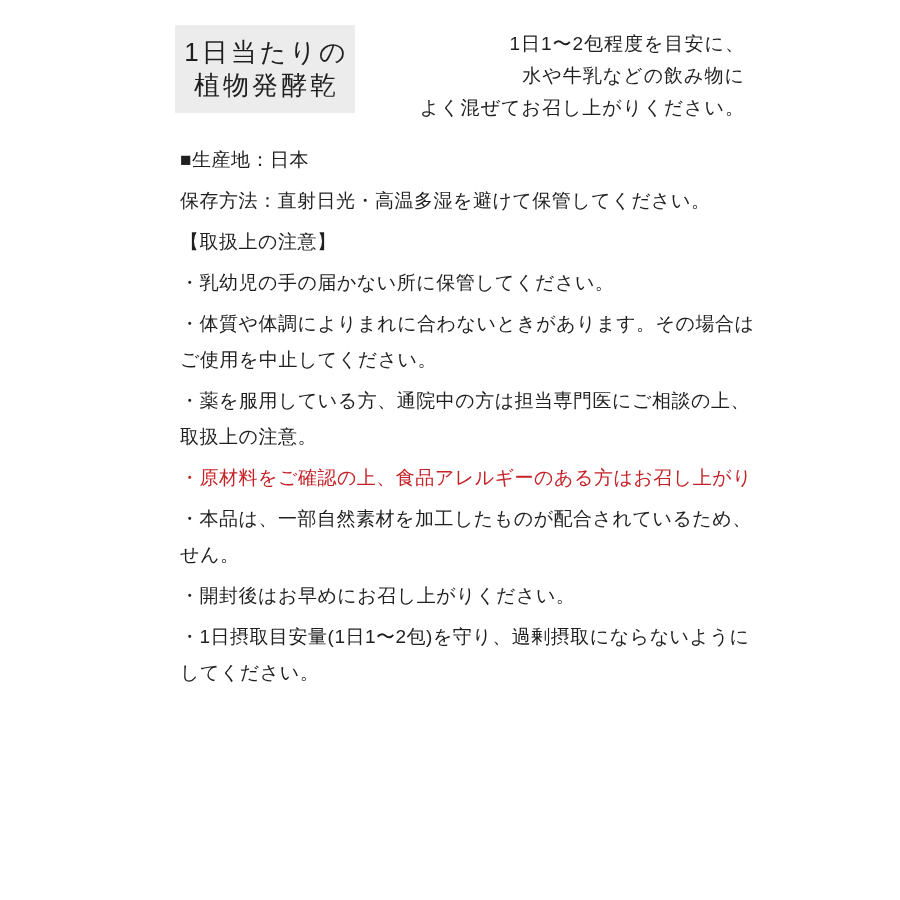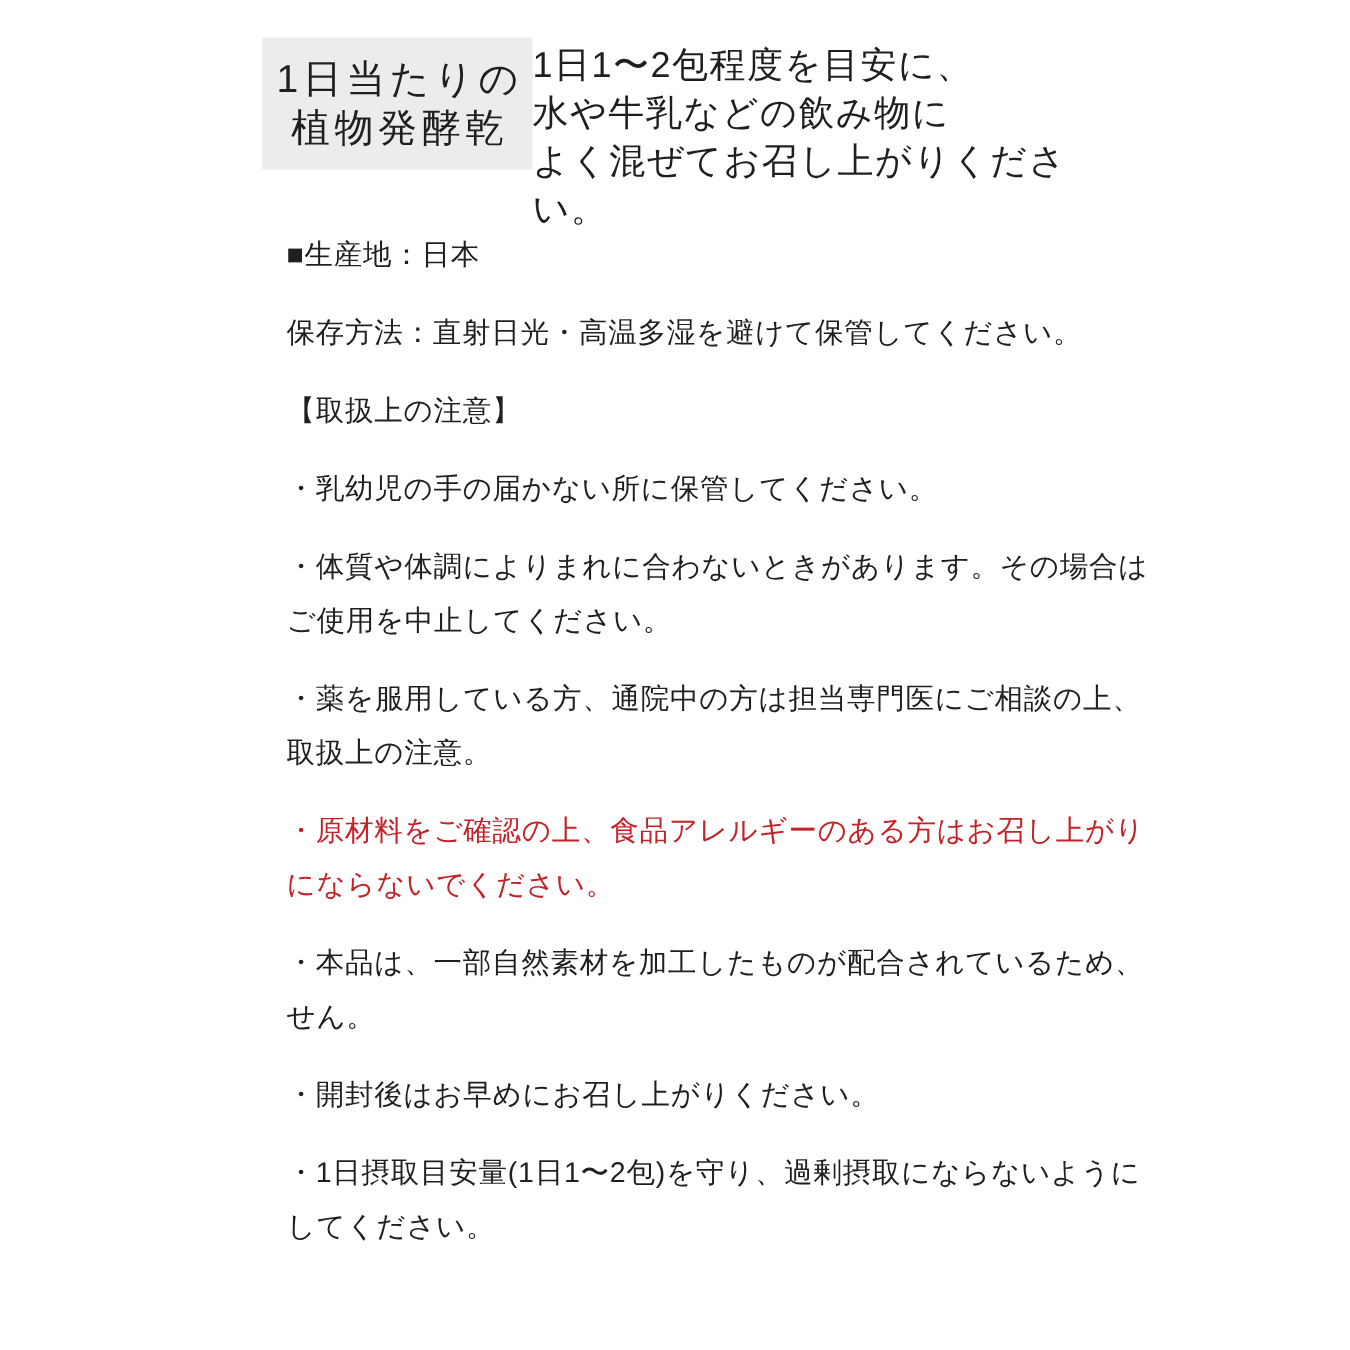--- a/index.html
+++ b/index.html
@@ -34,37 +34,37 @@
     align-items: center;
     font-size: 26px;
     line-height: 33px;
     letter-spacing: 3px;
     text-indent: 3px; 
     color: var(--body-text, #1f1f1f);
   }
   .instruction {
     flex: 1;
     padding-top: 3px;
-    text-align: left;
-    font-size: 24px;
+    text-align: right;
+    font-size: 19px;
     line-height: 32px;
     letter-spacing: 1px;
     color: var(--body-text, #1f1f1f);
   }
   .body-text {
     position: absolute;
     left: 175px;
     top: 137px;
     width: 558px;
     font-size: 19px;
     line-height: 36px;
     letter-spacing: 0.5px;
   }
   .body-text .paragraph {
-    margin: 16px;
+    margin: 5px;
   }
   .body-text .line {
     white-space: nowrap;
   }
   .paragraph.red .line {
     color: var(--warning-text, #c42227);
   }
 </style>
 </head>
 <body>
@@ -99,21 +99,20 @@
       <div class="paragraph">
         <div class="line">・体質や体調によりまれに合わないときがあります。その場合は</div>
         <div class="line">ご使用を中止してください。</div>
       </div>
       <div class="paragraph">
         <div class="line">・薬を服用している方、通院中の方は担当専門医にご相談の上、</div>
         <div class="line">取扱上の注意。</div>
       </div>
       <div class="paragraph red">
         <div class="line">・原材料をご確認の上、食品アレルギーのある方はお召し上がり</div>
-        <div class="line">にならないでください。</div>
       </div>
       <div class="paragraph">
         <div class="line">・本品は、一部自然素材を加工したものが配合されているため、</div>
         <div class="line">せん。</div>
       </div>
       <div class="paragraph">
         <div class="line">・開封後はお早めにお召し上がりください。</div>
       </div>
       <div class="paragraph">
         <div class="line">・1日摂取目安量(1日1〜2包)を守り、過剰摂取にならないように</div>

